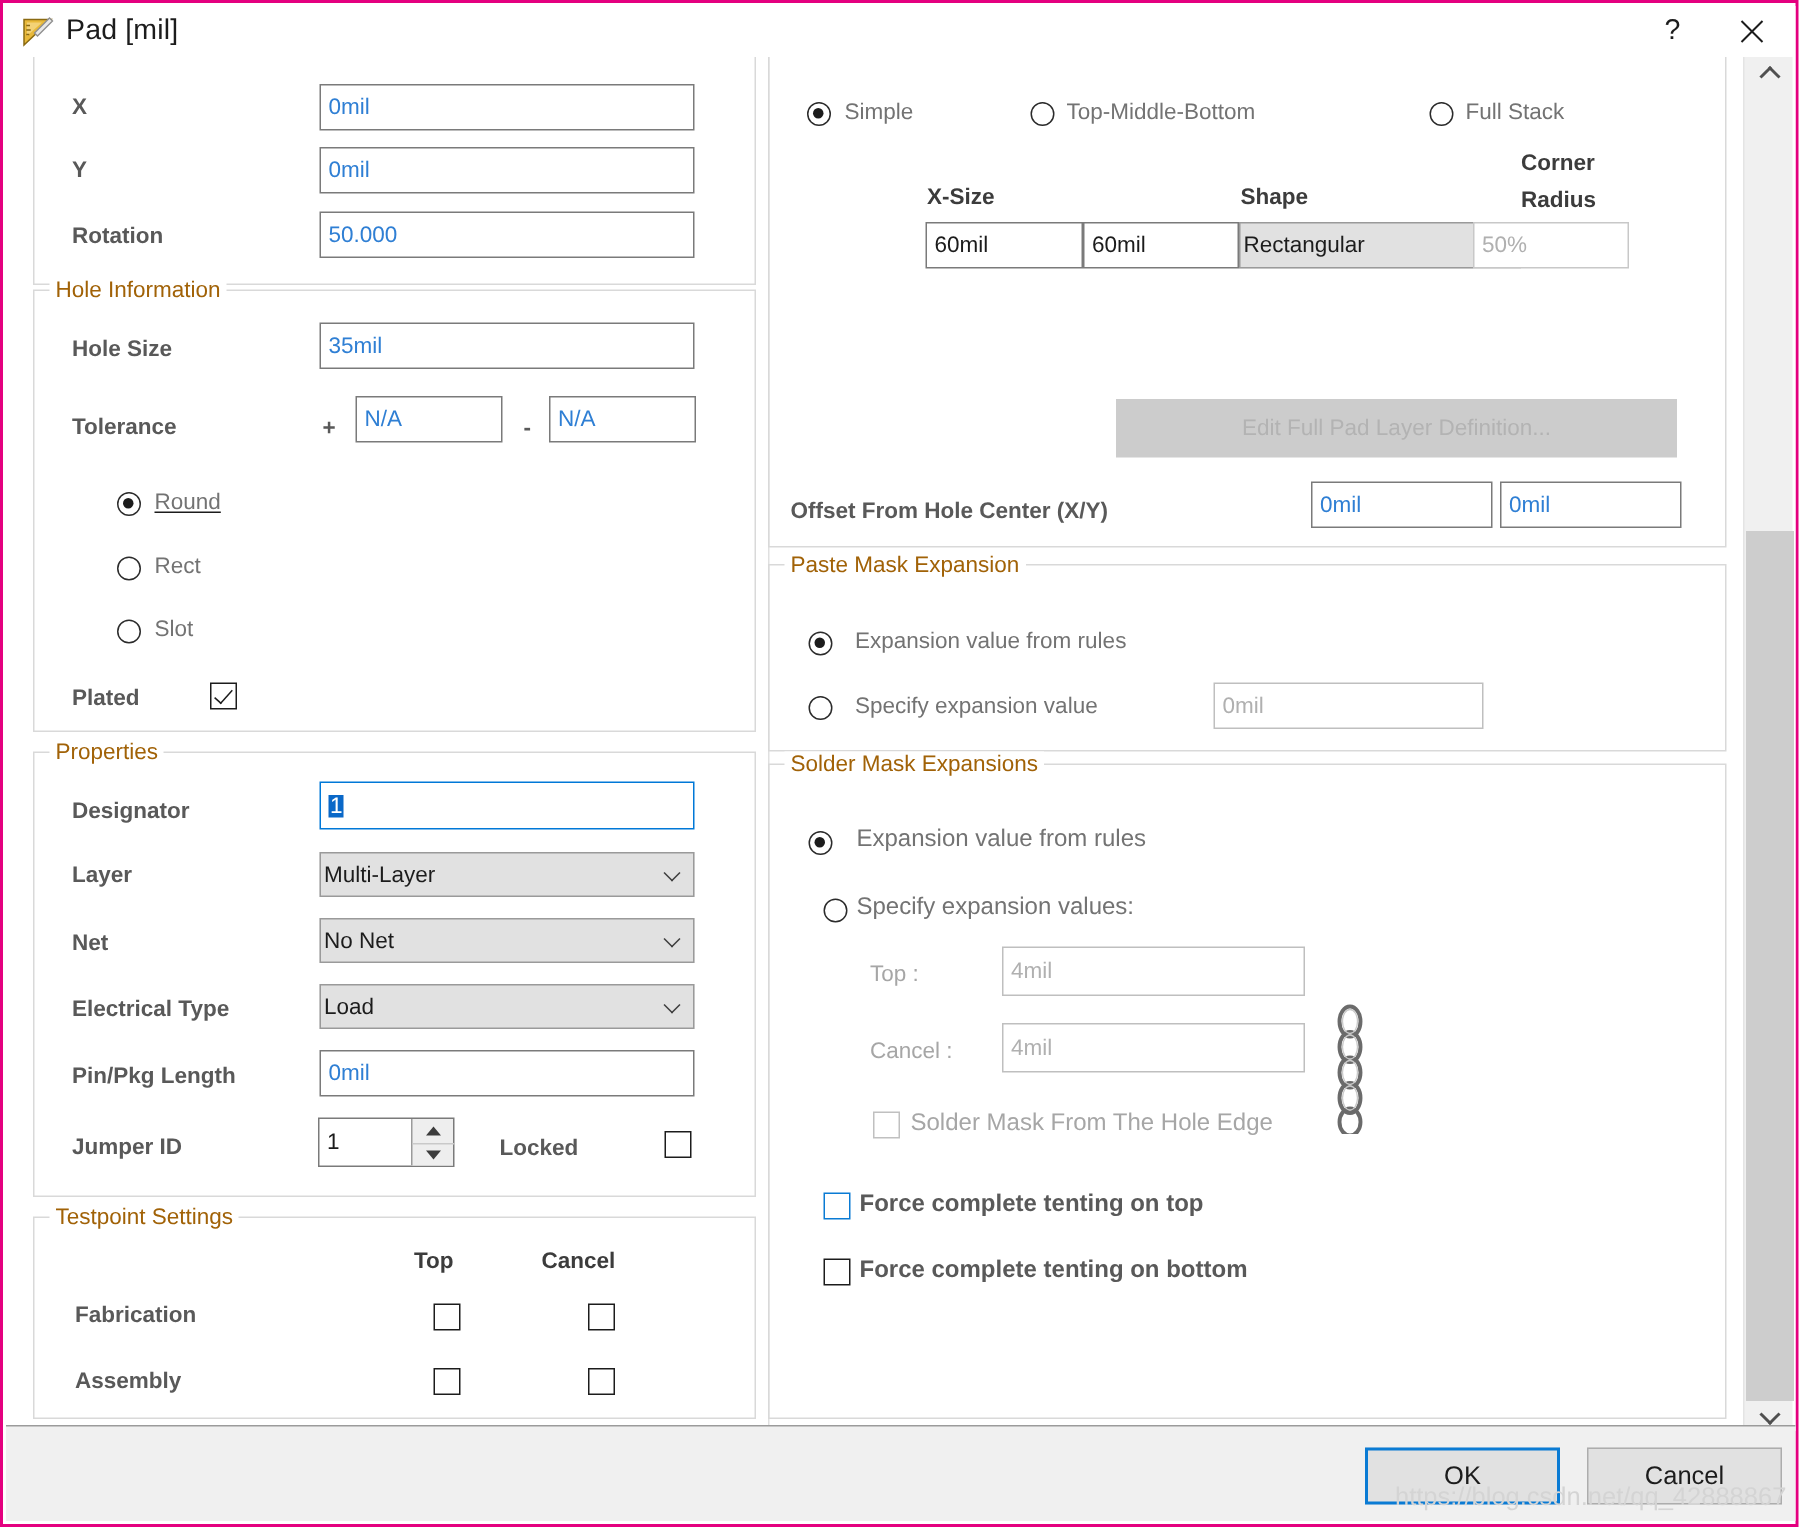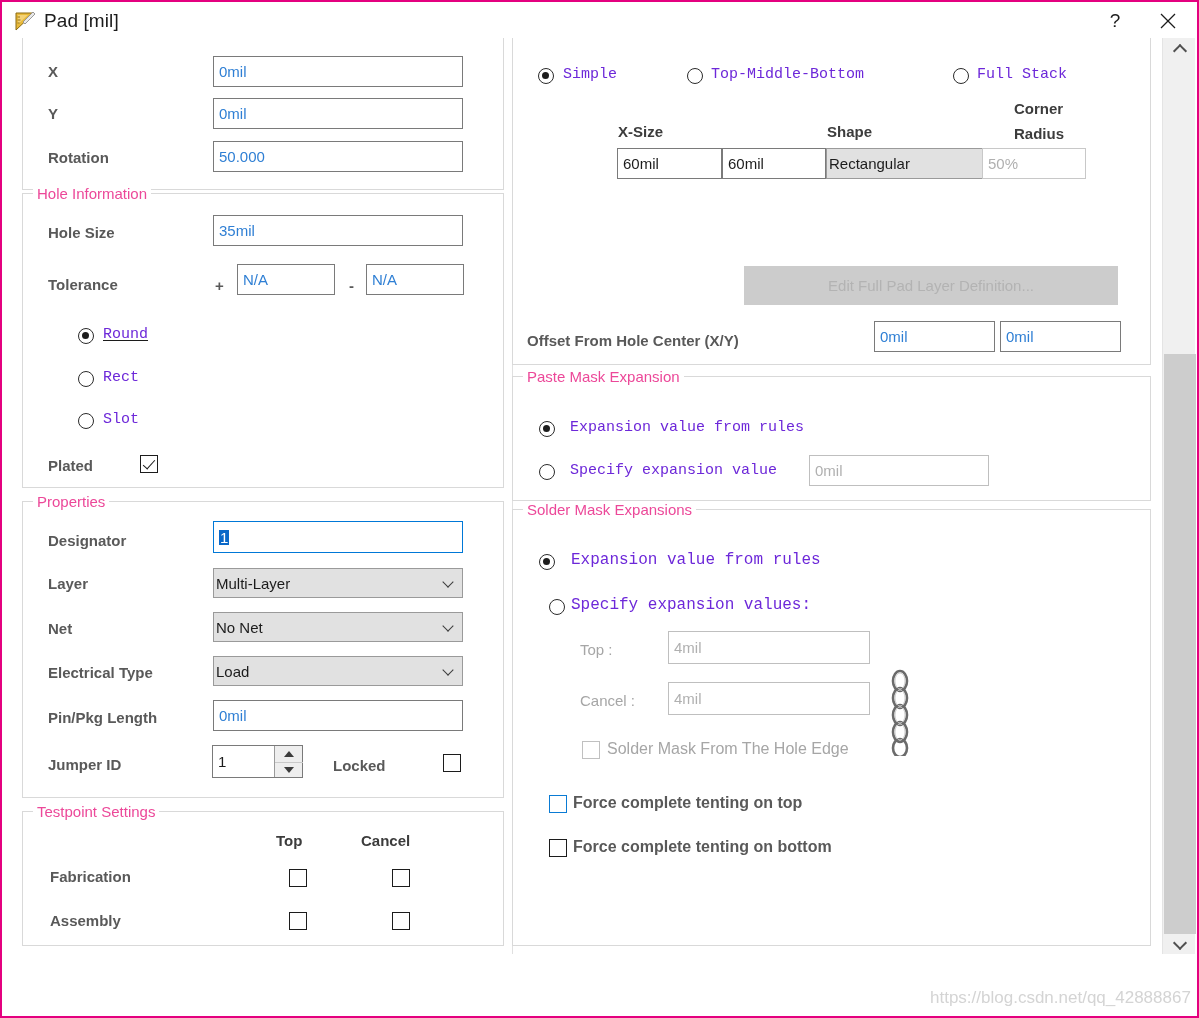--- a/index.html
+++ b/index.html
@@ -66,38 +66,38 @@
   .group {
     position: absolute;
     border: 1px solid #d9d9d9;
   }
   .group > .legend {
     position: absolute;
     top: -9px; left: 10px;
     background: #ffffff;
     padding: 0 4px;
     font-size: 15px;
-    color: #ec4899;
+    color: #a16207;
     font-family: "Liberation Sans", sans-serif;
     white-space: nowrap;
   }
 
   .lbl {
     position: absolute;
     font-size: 15px;
     font-weight: bold;
     color: #595959;
     font-family: "Liberation Sans", sans-serif;
     white-space: nowrap;
   }
   .lbl-n {
     position: absolute;
     font-size: 15px;
-    color: #6d28d9;
-    font-family: Liberation Mono, monospace;
+    color: #737373;
+    font-family: Liberation Sans, sans-serif;
     white-space: nowrap;
     text-align: right;
   }
   .lbl-dis {
     position: absolute;
     font-size: 15px;
     color: #a6a6a6;
     font-family: "Liberation Sans", sans-serif;
     white-space: nowrap;
   }
@@ -561,16 +561,24 @@
   <div id="scrollbar">
     <div class="sb-arrow" id="sb-up">
       <span class="sb-chev"></span>
     </div>
     <div id="sb-thumb"></div>
     <div class="sb-arrow" id="sb-down">
       <span class="sb-chev"></span>
     </div>
   </div>
 
+  <div id="footer">
+    <div class="dlg-btn" id="ok-btn">
+      <span>OK</span>
+    </div>
+    <div class="dlg-btn" id="cancel-btn">
+      <span>Cancel</span>
+    </div>
+  </div>
 
   <div id="watermark">https://blog.csdn.net/qq_42888867</div>
 
 </div>
 
 </body></html>

